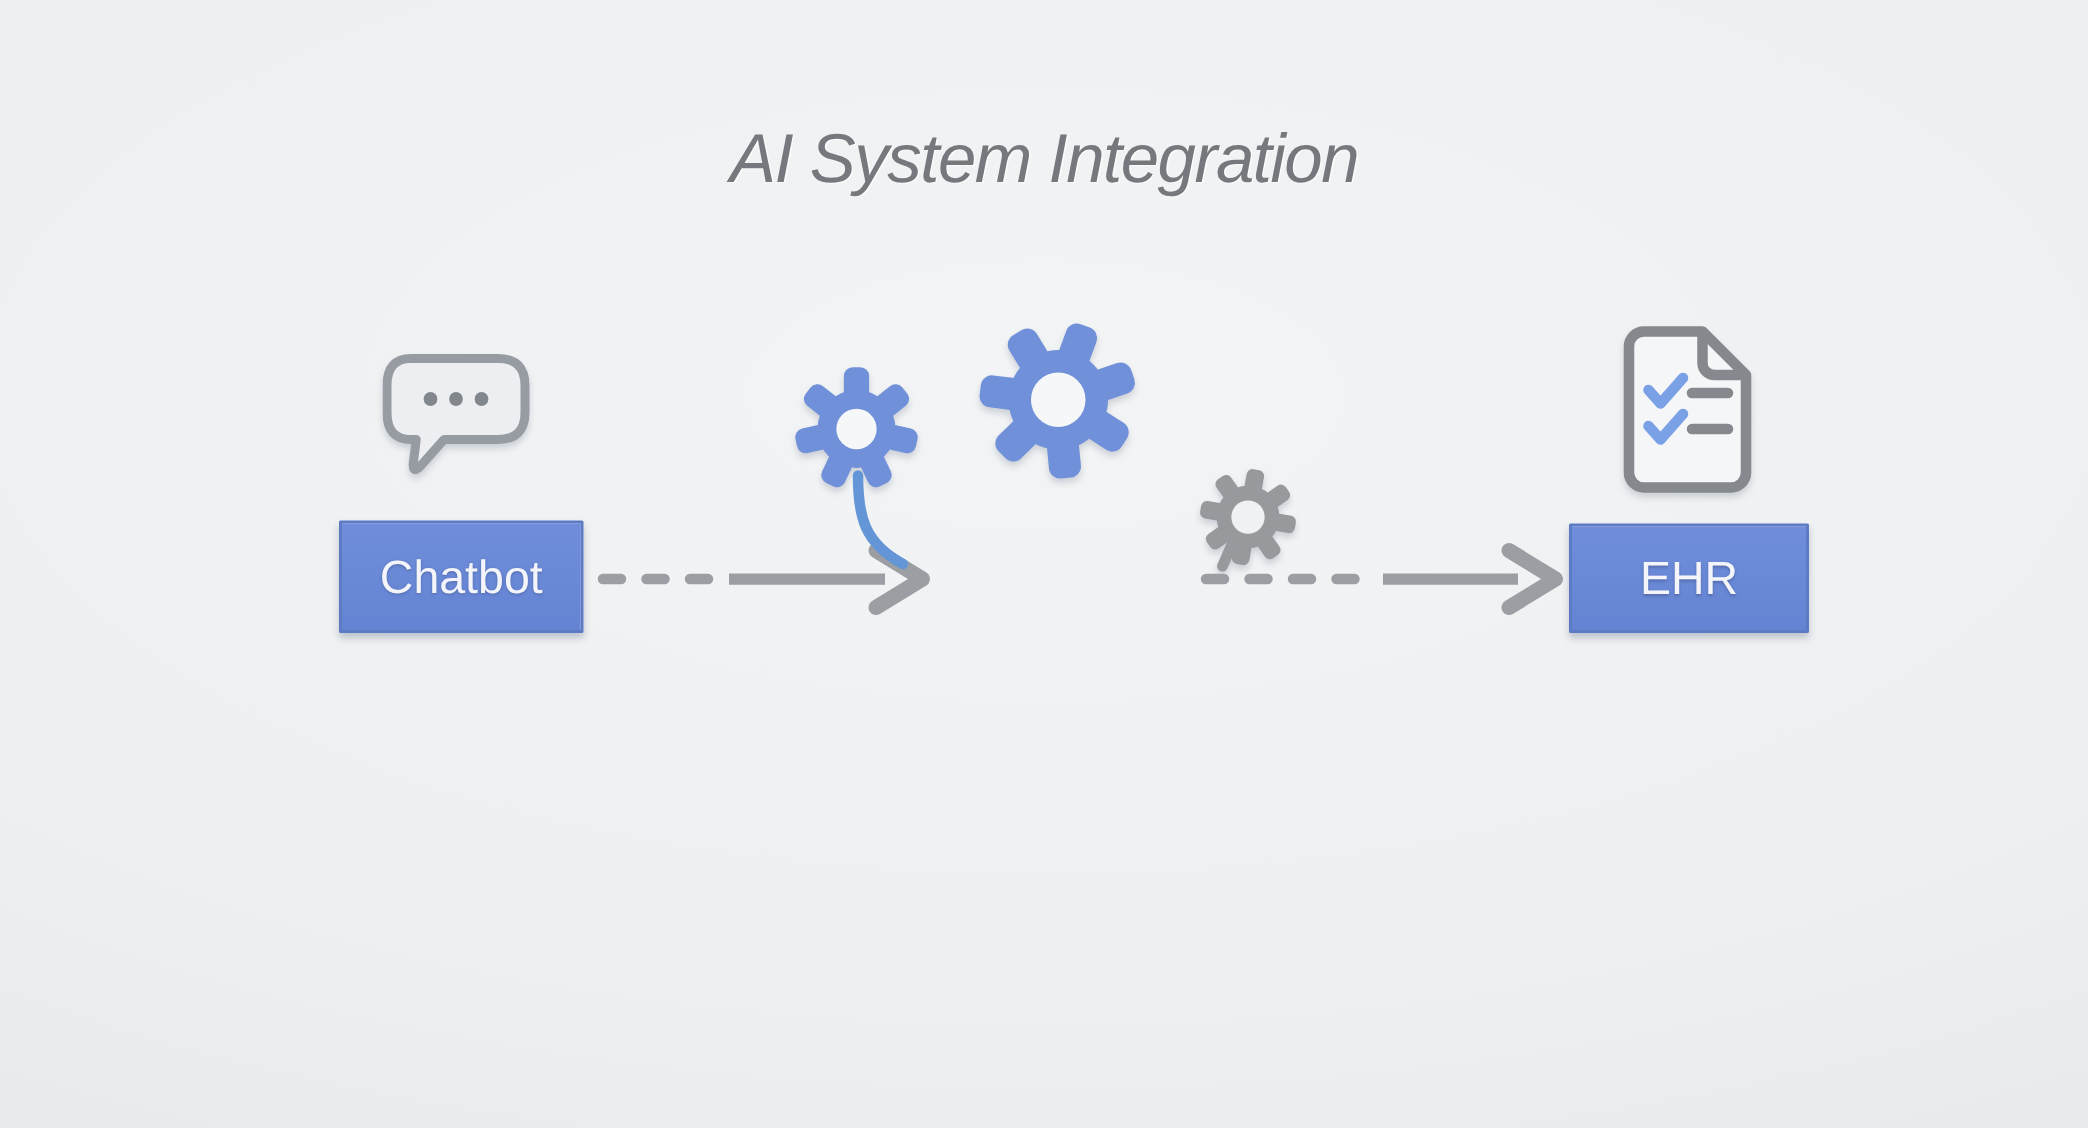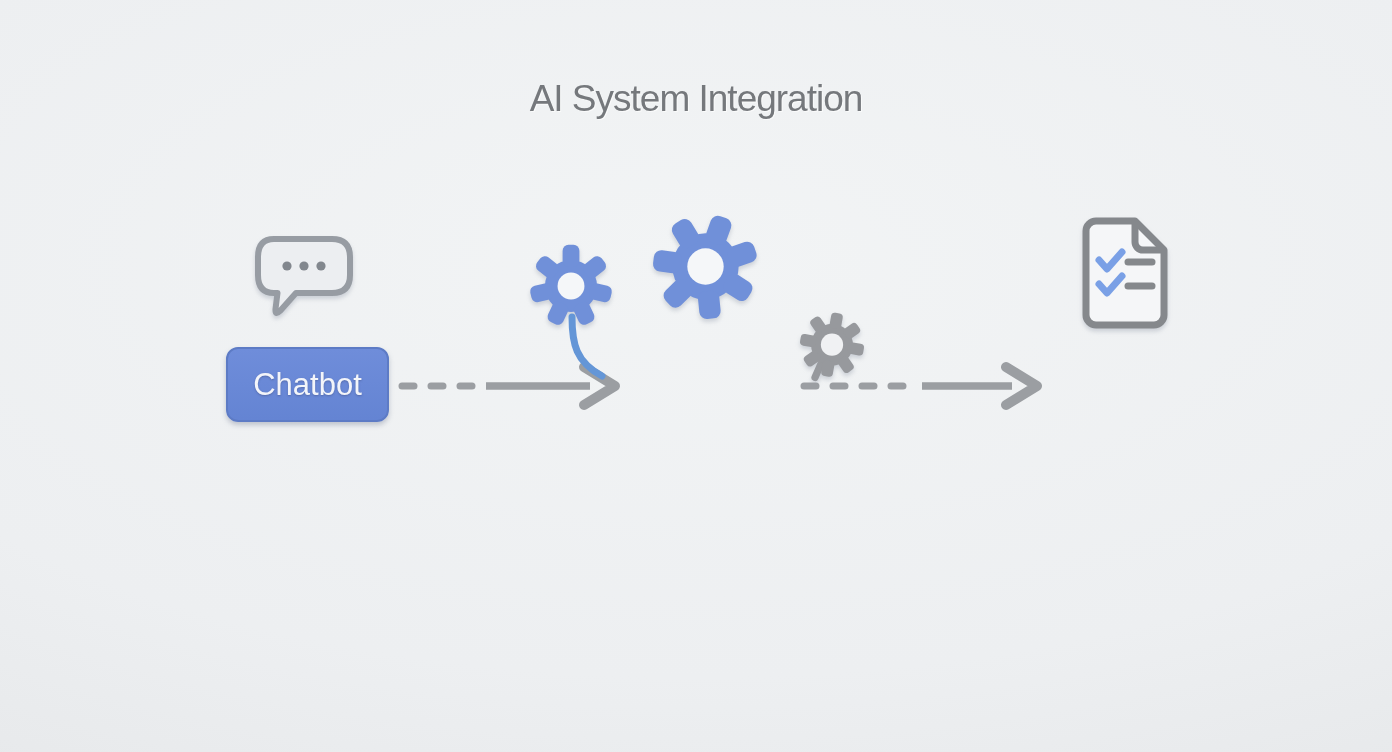--- a/index.html
+++ b/index.html
@@ -6,30 +6,31 @@
   #canvas{
     position:relative;
     width:1392px;height:752px;
     overflow:hidden;
     background:radial-gradient(120% 100% at 50% 35%, #f2f4f5 0%, #edeff1 55%, #e2e4e6 100%);
     font-family:"Liberation Sans", sans-serif;
   }
   #title{
     position:absolute;left:0;right:0;top:78px;
     text-align:center;
-    font-size:37px;font-weight:500;letter-spacing:-1px;
+    font-size:46px;font-weight:500;letter-spacing:-1px;
     color:#75787c;
     text-shadow:1px 1px 0 rgba(255,255,255,.65);
+    font-style:italic;
   }
   .node{
     position:absolute;
     display:flex;align-items:center;justify-content:center;
     background:linear-gradient(#6f8dda,#6484d3);
     border:2px solid #5d7bc5;
-    border-radius:12px;
+    border-radius:1px;
     box-shadow:0 3px 5px rgba(110,120,145,.38);
     color:#f3f5fa;
     font-size:31px;
     text-shadow:0 1px 2px rgba(60,72,120,.45);
     box-sizing:border-box;
   }
   #node-chatbot{left:226px;top:347px;width:163px;height:75px;}
   #node-api{left:625px;top:348px;width:164px;height:75px;}
   #node-ehr{left:1046px;top:349px;width:160px;height:73px;}
   .icon{position:absolute;}
@@ -114,14 +115,17 @@
 
   <svg class="icon" style="left:796px;top:355px;" width="250" height="62" viewBox="0 0 250 62">
     <path d="M8 31 H118" stroke="#9b9ea2" stroke-width="7" stroke-linecap="round" stroke-dasharray="12 17" fill="none"></path>
     <path d="M126 31 H216" stroke="#9b9ea2" stroke-width="7.5" fill="none"></path>
     <path d="M210 12 L241 31 L210 50" stroke="#9b9ea2" stroke-width="10" fill="none" stroke-linecap="round" stroke-linejoin="round"></path>
   </svg>
 
   <div class="node" id="node-chatbot">
     <span>Chatbot</span>
   </div>
+  <div class="node" id="node-ehr">
+    <span>EHR</span>
+  </div>
 
 </div>
 
 </body></html>

